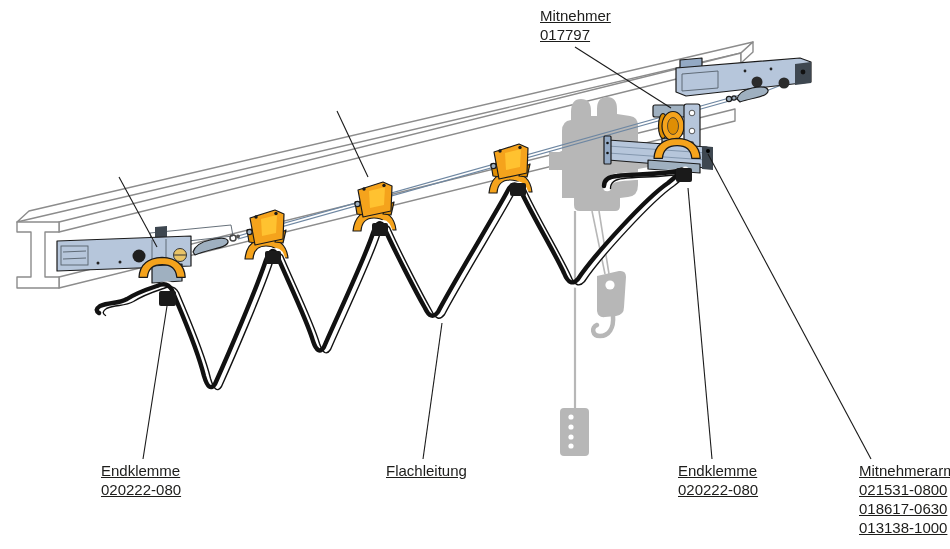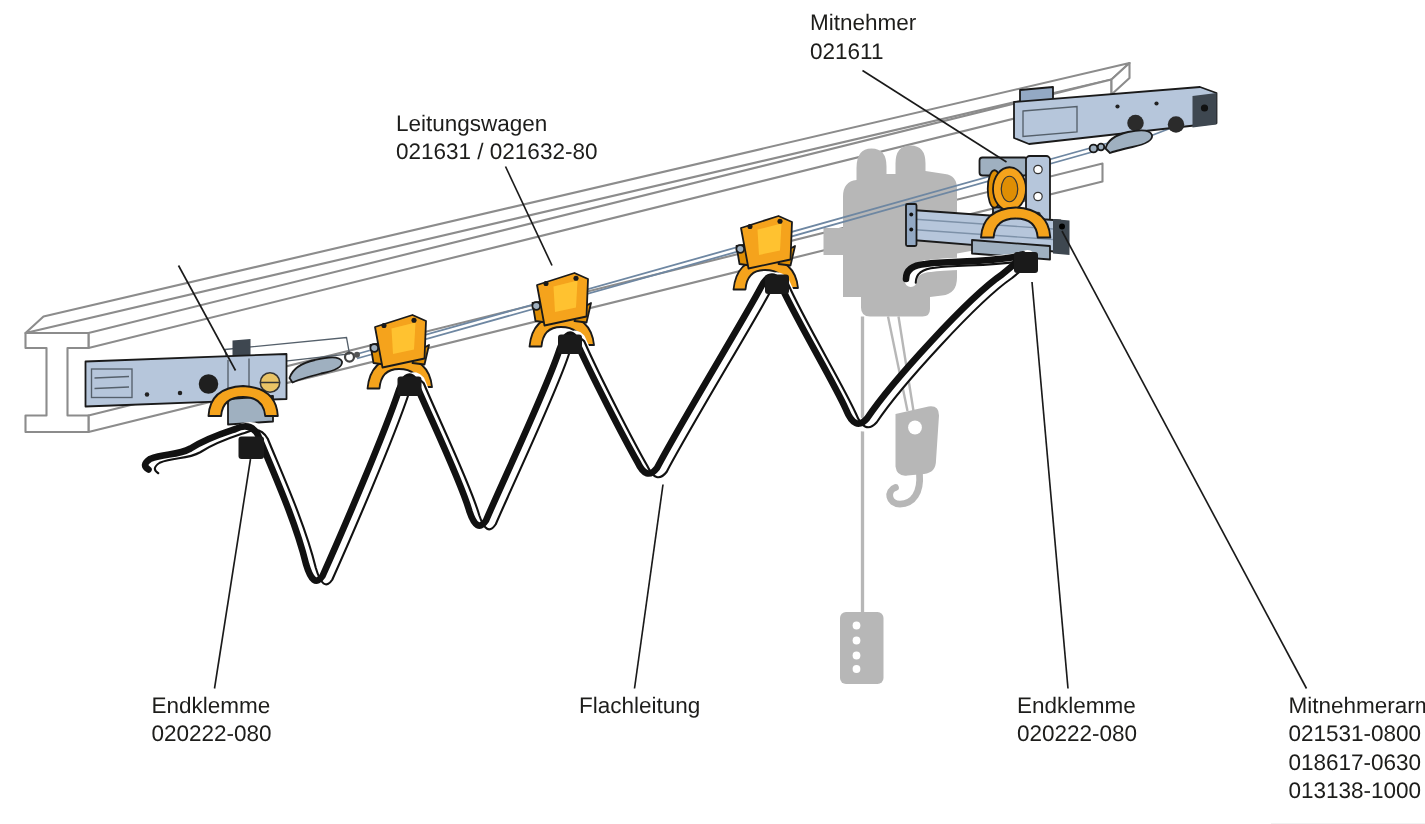--- a/index.html
+++ b/index.html
@@ -5,21 +5,21 @@
   :root{
     --label-text:#1d1d1b; --trolley-yellow:#F5A31C; --trolley-yellow-light:#FFC230;
     --trolley-yellow-dark:#DF8E04; --steel-blue:#b6c6db; --steel-blue-dark:#93a9c4;
     --steel-blue-light:#d6e0ec; --hardware-gray:#9fb0c0; --outline-black:#1a1a1a;
     --beam-gray:#8c8c8c; --wire-blue-gray:#6e87a2; --ghost-gray:#b7b7b7;
     --cable-black:#111111; --background:#ffffff;
   }
   html,body{margin:0;padding:0;background:#e8e8e8;}
   .stage{position:relative;width:950px;height:549px;background:var(--background);overflow:hidden;margin:0 auto;}
   .stage svg{position:absolute;left:0;top:0;}
-  .label{position:absolute;font:15px/19px "Liberation Sans","DejaVu Sans",sans-serif;color:var(--label-text);white-space:nowrap;}
+  .label{position:absolute;font:15px/19px "Liberation Sans","DejaVu Sans",sans-serif;color:var(--label-text);white-space:nowrap;text-decoration:underline;}
   
   .o{stroke:var(--outline-black);stroke-width:1.2;stroke-linejoin:round;}
   .yellow{fill:var(--trolley-yellow);}
   .yellow-l{fill:var(--trolley-yellow-light);}
   .yellow-d{fill:var(--trolley-yellow-dark);}
   .blue{fill:var(--steel-blue);}
   .blue-d{fill:var(--steel-blue-dark);}
   .blue-l{fill:var(--steel-blue-light);}
   .hw{fill:var(--hardware-gray);}
   .ghost{fill:var(--ghost-gray);}
@@ -183,27 +183,23 @@
     <line x1="119" y1="177" x2="157" y2="247" class="leader"></line>
     <line x1="337" y1="111" x2="368" y2="177" class="leader"></line>
     <line x1="575" y1="47" x2="671" y2="108" class="leader"></line>
     <line x1="143" y1="459" x2="167" y2="306" class="leader"></line>
     <line x1="423" y1="459" x2="442" y2="323" class="leader"></line>
     <line x1="712" y1="459" x2="688" y2="188" class="leader"></line>
     <line x1="871" y1="459" x2="708" y2="154" class="leader"></line>
   </g>
 </svg>
 
-<div class="label" style="left:264px;top:73px;">
-  <div>Leitungswagen</div>
-  <div>021631 / 021632-80</div>
-</div>
 <div class="label" style="left:540px;top:6px;">
   <div>Mitnehmer</div>
-  <div>021611</div>
+  <div>017797</div>
 </div>
 <div class="label" style="left:101px;top:461px;">
   <div>Endklemme</div>
   <div>020222-080</div>
 </div>
 <div class="label" style="left:386px;top:461px;text-align:right;">
   <div>Flachleitung</div>
 </div>
 <div class="label" style="left:678px;top:461px;">
   <div>Endklemme</div>

